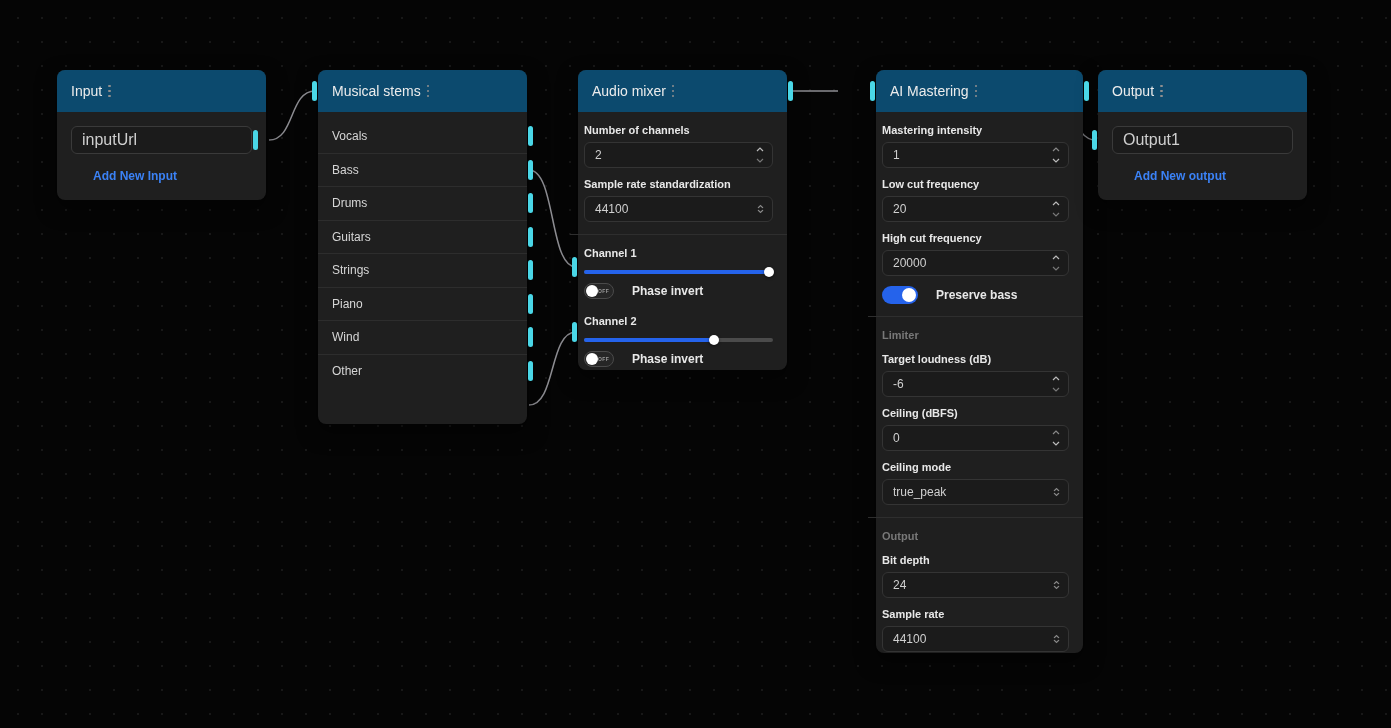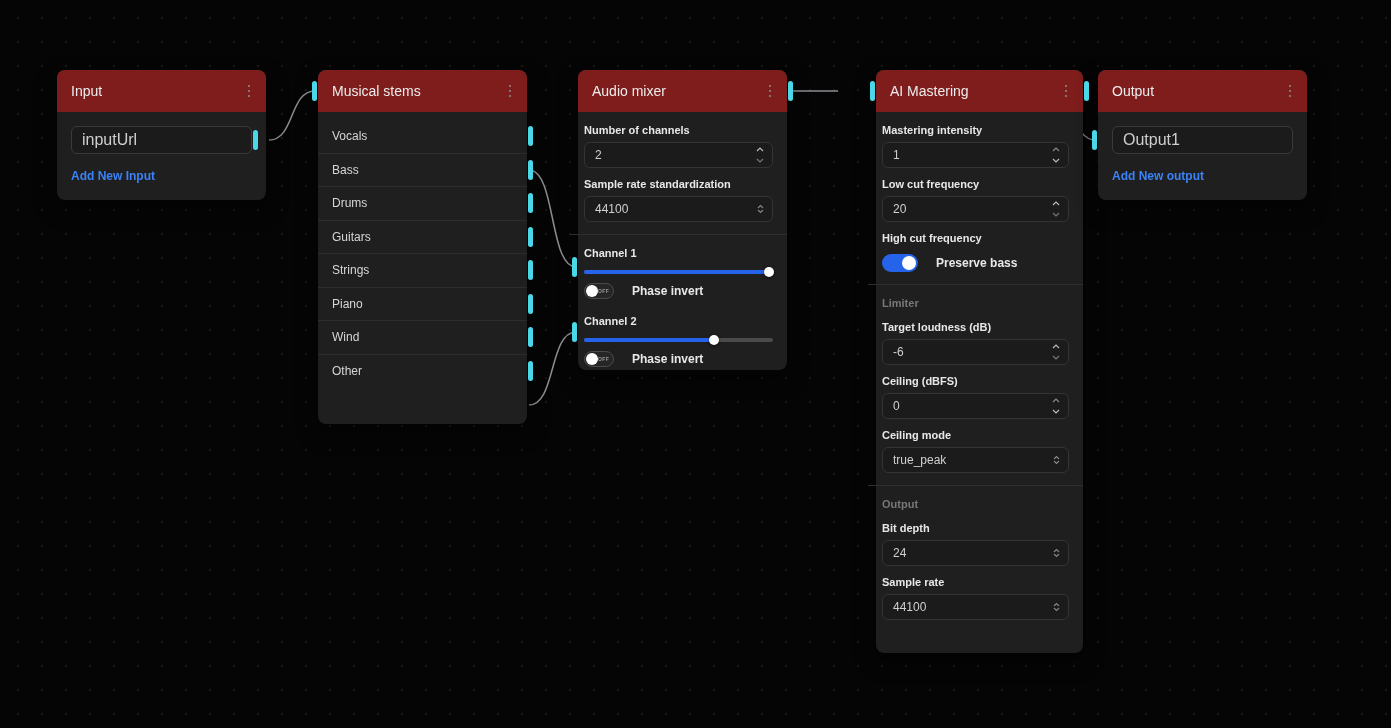--- a/index.html
+++ b/index.html
@@ -11,41 +11,41 @@
     background-size:24px 24px; background-position:6px 6px;
   }
   .edges { position:absolute; inset:0; width:100%; height:100%; }
   .edges path { fill:none; stroke:#8d8d92; stroke-width:1.5; }
 
   .node {
     position:absolute; background:#1f1f1f; border-radius:8px;
     box-shadow:0 8px 20px rgba(0,0,0,.5);
   }
   .node-header {
-    height:42px; background:#7f1d1d; border-radius:8px 8px 0 0;
-    display:flex; align-items:center; justify-content:space-between;
+    height:42px; background:#0c4a6e; border-radius:8px 8px 0 0;
+    display:flex; align-items:center; 
     padding:0 10px 0 14px; position:relative;
   }
   .node-title { font-size:14px; color:#ececec; }
   .kebab { background:none; border:none; cursor:pointer; display:flex; flex-direction:column; gap:2.5px; padding:4px 6px; }
   .kebab i { width:2.5px; height:2.5px; border-radius:50%; background:#8f8f8f; display:block; }
 
   .handle { position:absolute; width:5px; height:20px; background:#4ad7e7; border-radius:2.5px; z-index:3; }
   .handle.hl { left:-6px; } .handle.hr { right:-6px; }
   .handle.hmid { top:50%; margin-top:-10px; }
 
   .node-body { padding:14px; }
   .body-tight { padding:12px 14px 14px 6px; }
 
   .text-field {
     width:100%; height:28px; background:#1b1b1b; border:1px solid #3a3a3a;
     border-radius:6px; color:#cfcfcf; font-size:16px; padding:0 10px; outline:none;
   }
   .add-link {
-    display:inline-block; margin:15px 0 4px 0; background:none; border:none;
+    display:inline-block; margin:15px 0 4px 22px; background:none; border:none;
     color:#3b82f6; font-size:12px; font-weight:700; cursor:pointer; font-family:inherit;
   }
 
   .stems-list { padding-top:8px; }
   .stem-row {
     position:relative; height:33.5px; display:flex; align-items:center;
     padding:0 14px; border-bottom:1px solid #2d2d2d; font-size:12px; color:#d6d6d6;
   }
   .stem-row:last-child { border-bottom:none; }
 
@@ -262,20 +262,29 @@
           <span class="spin up"><svg width="8" height="5">
                 <polyline points="1,4 4,1 7,4" fill="none" stroke="#bbb" stroke-width="1.2"></polyline>
               </svg></span>
           <span class="spin down"><svg width="8" height="5">
                 <polyline points="1,1 4,4 7,1" fill="none" stroke="#777" stroke-width="1.2"></polyline>
               </svg></span>
         </div>
       </div>
       <div class="fld-group">
         <div class="fld-label">High cut frequency</div>
+        <div class="num-field">
+          <input type="text" value="20000" style="">
+          <span class="spin up"><svg width="8" height="5">
+                <polyline points="1,4 4,1 7,4" fill="none" stroke="#bbb" stroke-width="1.2"></polyline>
+              </svg></span>
+          <span class="spin down"><svg width="8" height="5">
+                <polyline points="1,1 4,4 7,1" fill="none" stroke="#777" stroke-width="1.2"></polyline>
+              </svg></span>
+        </div>
       </div>
       <div class="toggle-row" style="margin-top:10px;">
         <span class="big-toggle">
             <span class="knob"></span>
           </span>
         <span class="toggle-label">Preserve bass</span>
       </div>
       <div class="divider"></div>
       <div class="section-label">Limiter</div>
       <div class="fld-group">

